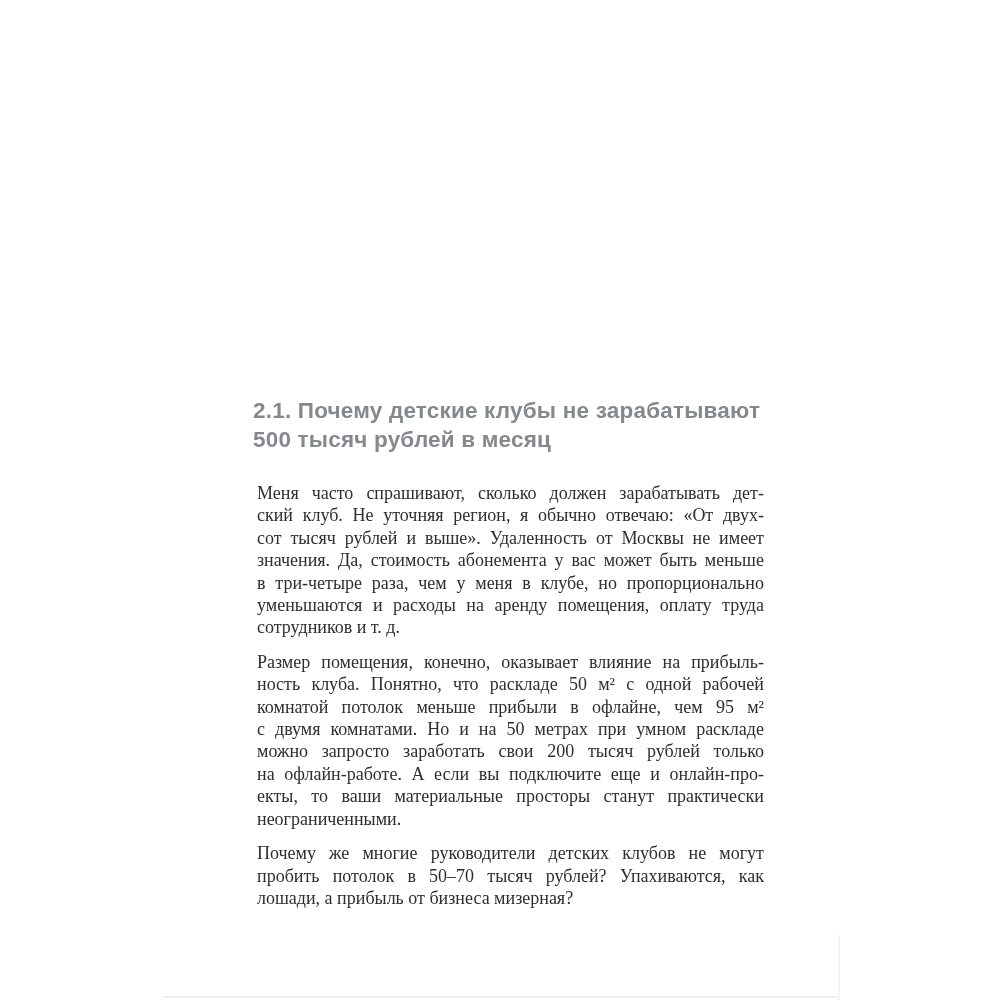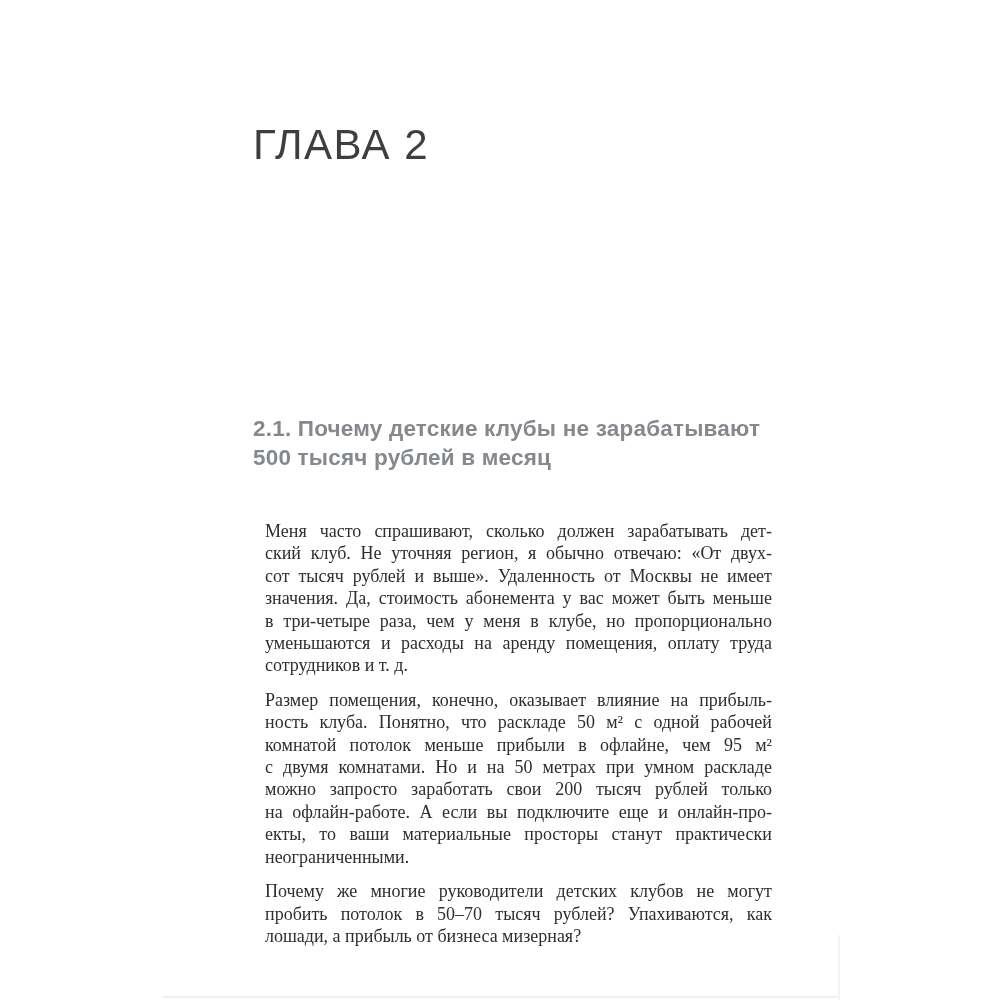--- a/index.html
+++ b/index.html
@@ -51,39 +51,38 @@
     font-weight: 300;
     font-size: 42px;
     line-height: 44px;
     letter-spacing: 0.5px;
     color: var(--chapter-color);
     white-space: nowrap;
   }
   .section-heading {
     position: absolute;
     left: 0;
-    top: 414px;
+    top: 396px;
     width: 507px;
     font-family: "Liberation Sans", sans-serif;
     font-weight: 700;
     font-size: 22.5px;
     line-height: 29px;
     letter-spacing: 0.2px;
     color: var(--heading-color);
   }
   .heading-line { white-space: nowrap; }
   .paragraphs {
     position: absolute;
-    left: 12px;
+    left: 4px;
     top: 482px;
     width: 507px;
     font-size: 18px;
     line-height: 22.4px;
     color: var(--body-color);
-    margin-top: 38px;
   }
   .paragraph { margin-bottom: 12px; }
   .text-line {
     display: flex;
     justify-content: space-between;
     white-space: nowrap;
     width: 507px;
   }
   .text-line span { display: inline-block; }
   .text-line.last { display: block; }
@@ -102,21 +101,20 @@
     width: 2px;
     height: 65px;
     background: var(--divider-v-color);
   }
 </style>
 </head>
 <body>
 
 <div class="page">
   <div class="content">
-    <div class="chapter-label">ГЛАВА 2</div>
     <div class="section-heading" id="section-heading">
         <div class="heading-line">2.1. Почему детские клубы не зарабатывают</div>
         <div class="heading-line">500 тысяч рублей в месяц</div>
       </div>
     <div class="paragraphs" id="paragraphs">
         <div class="paragraph">
           <div class="text-line">
             <span>Меня</span>
             <span>часто</span>
             <span>спрашивают,</span>

